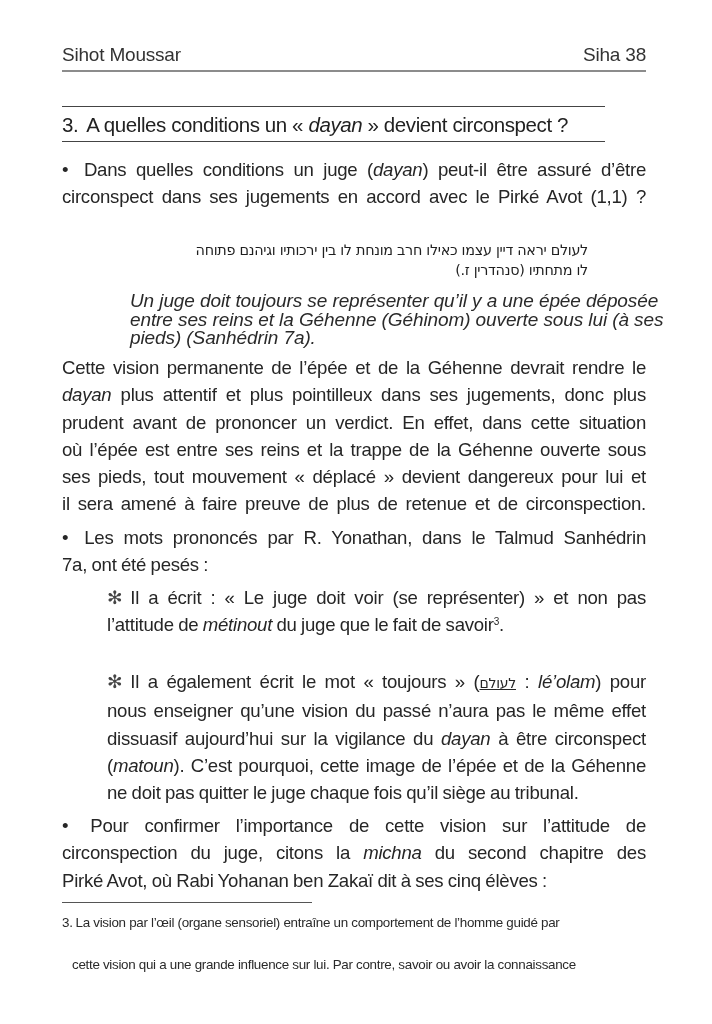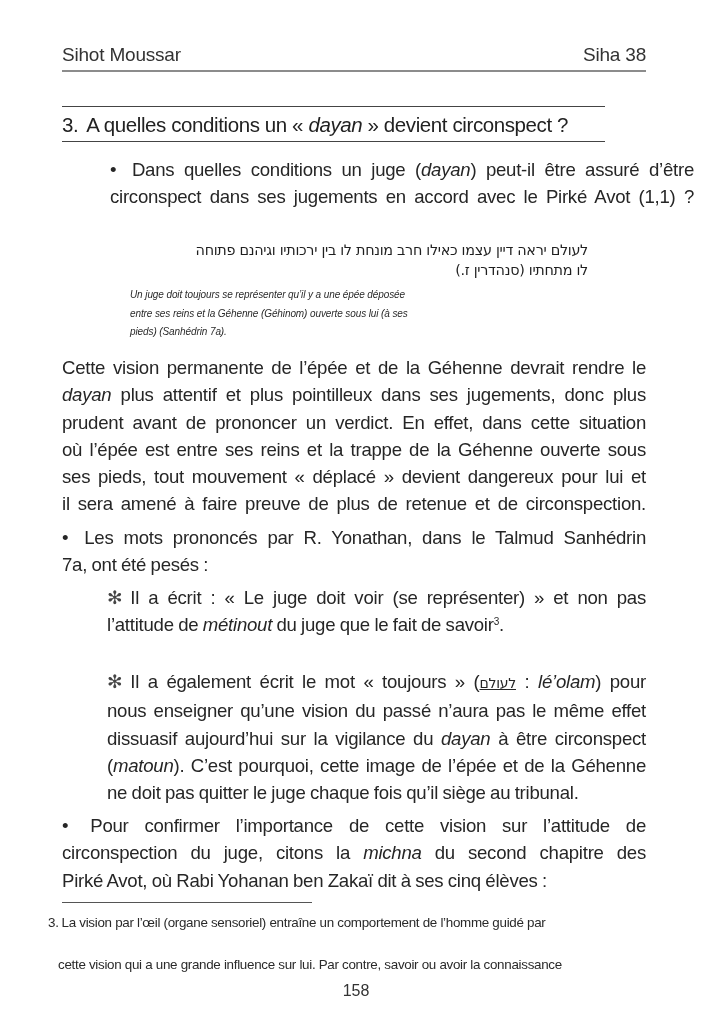--- a/index.html
+++ b/index.html
@@ -93,42 +93,42 @@
       font-family: "DejaVu Sans", sans-serif;
       font-size: 14.4px;
       line-height: 20px;
       color: #1f1f1f;
       letter-spacing: -0.3px;
     }
     .hebrew .hline { display: block; white-space: nowrap; }
     .quote-fr {
       font-family: "Liberation Sans", sans-serif;
       font-style: italic;
-      font-size: 10px;
+      font-size: 19px;
       line-height: 18.5px;
       color: #2a2a2a;
-      margin-top: 6px;
+      margin-top: 12px;
       letter-spacing: -0.1px;
     }
     .quote-fr .qline { display: block; white-space: nowrap; }
 
     sup { font-size: 10px; line-height: 0; vertical-align: 6px; }
 
     
     .footnote-rule {
       position: absolute;
       left: 62px;
       top: 902px;
       width: 250px;
       height: 0;
       border-top: 1.5px solid #555;
     }
     .footnote {
       position: absolute;
-      left: 48px;
+      left: 62px;
       width: 584px;
       top: 914px;
       font-size: 13.4px;
       line-height: 17.2px;
       color: #2a2a2a;
       letter-spacing: -0.3px;
     }
     .footnote .fline { display: block; white-space: nowrap; }
     .footnote .fline.cont { padding-left: 10px; margin-top: 25px; }
     .footnote .fnum { margin-right: 3px; }
@@ -150,21 +150,21 @@
 
   <div class="running-header">
     <span class="left">Sihot Moussar</span>
     <span class="right">Siha 38</span>
   </div>
 
   <div class="section-title">
     <span class="num">3.</span><span>A quelles conditions un «&nbsp;</span><em>dayan</em><span>&nbsp;» devient circonspect ?</span>
   </div>
 
-  <div class="text" style="top:156px;margin-left:48px;">
+  <div class="text" style="top:156px;">
     <span class="line"><span class="bullet">•</span> <span>Dans quelles conditions un juge (</span><em>dayan</em><span>) peut-il être assuré d’être</span></span>
     <span class="line">circonspect dans ses jugements en accord avec le Pirké Avot (1,1) ?</span>
   </div>
 
   <div class="quote">
     <div class="hebrew">
       <span class="hline">לעולם יראה דיין עצמו כאילו חרב מונחת לו בין ירכותיו וגיהנם פתוחה</span>
       <span class="hline">לו מתחתיו (סנהדרין ז.)</span>
     </div>
     <div class="quote-fr">
@@ -206,15 +206,14 @@
     <span class="line"><span>circonspection du juge, citons la </span><em>michna</em><span> du second chapitre des</span></span>
     <span class="line last">Pirké Avot, où Rabi Yohanan ben Zakaï dit à ses cinq élèves :</span>
   </div>
 
   <div class="footnote-rule"></div>
   <div class="footnote">
     <span class="fline"><span class="fnum">3.</span><span>La vision par l’œil (organe sensoriel) entraîne un comportement de l’homme guidé par</span></span>
     <span class="fline cont">cette vision qui a une grande influence sur lui. Par contre, savoir ou avoir la connaissance</span>
   </div>
 
-  <div class="page-number">158</div>
 
 </div>
 
 </body></html>

